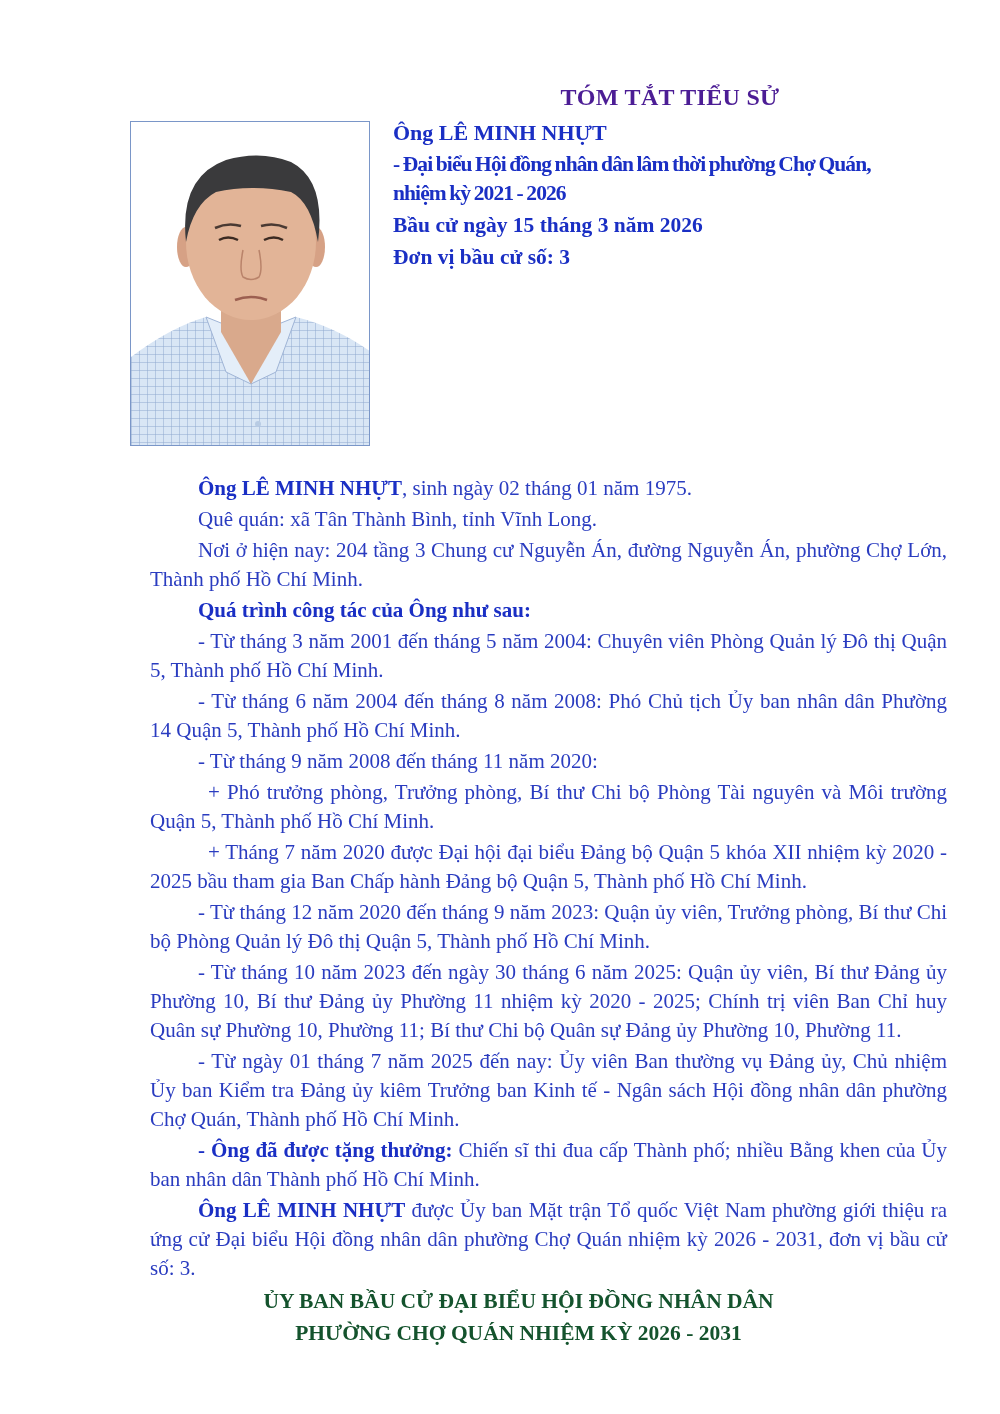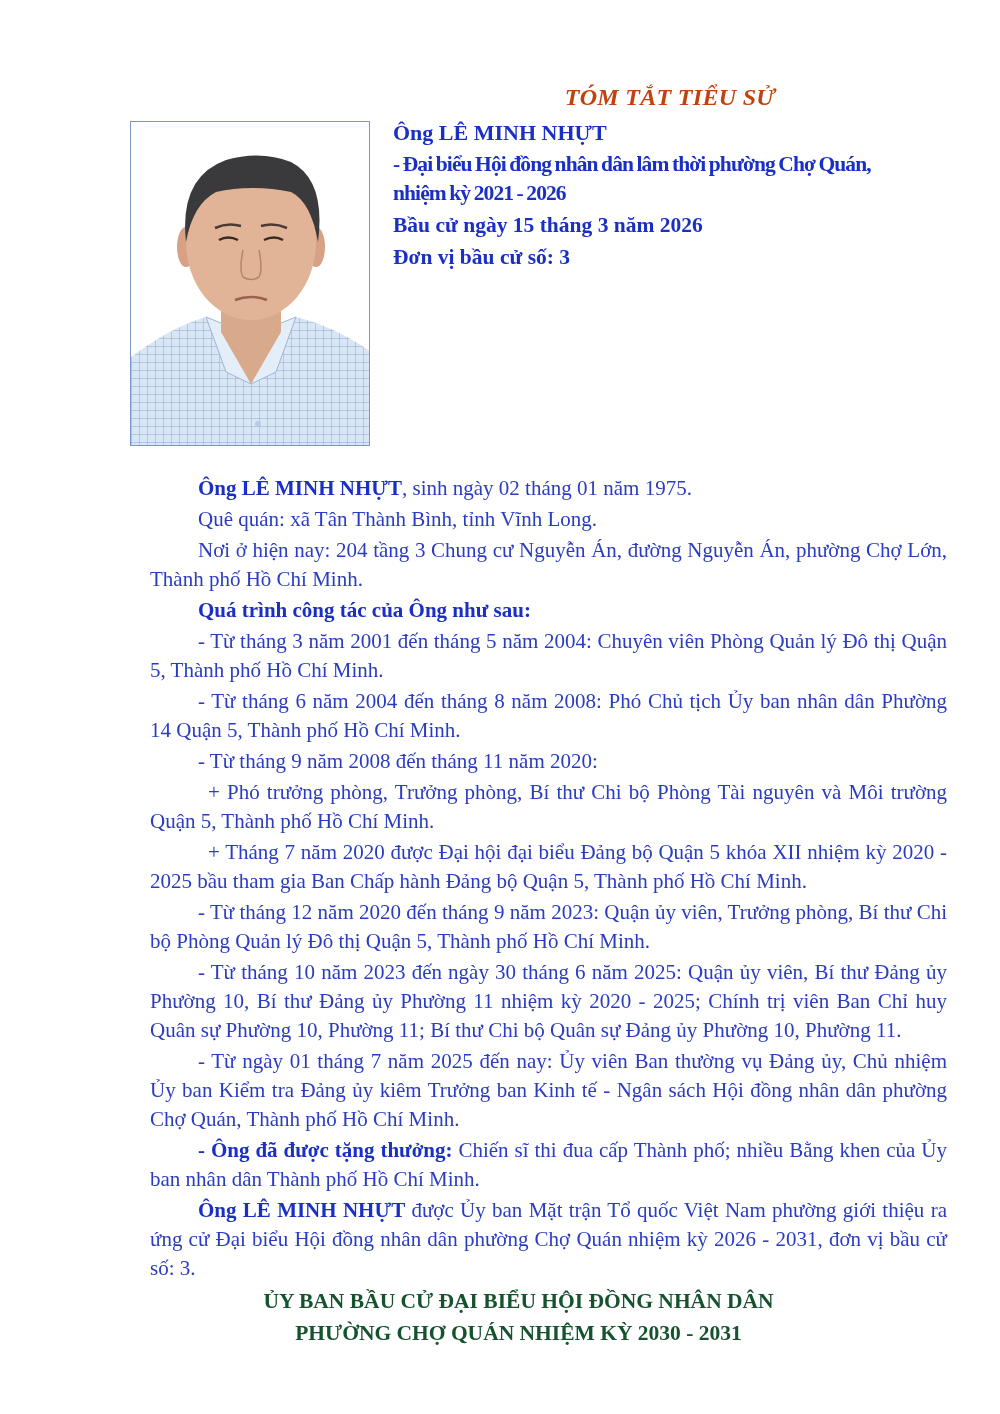--- a/index.html
+++ b/index.html
@@ -1,19 +1,19 @@
 <!DOCTYPE html>
 <html><head>
 <meta charset="utf-8">
 <style>
   html, body { margin: 0; padding: 0; background: #ffffff; }
   body { width: 1000px; height: 1414px; position: relative; overflow: hidden;
          font-family: "Liberation Serif", "DejaVu Serif", serif; color: #2533c4; }
   .title { position: absolute; left: 400px; width: 540px; top: 84px; text-align: center;
-           font-weight: bold; font-size: 24px; color: #c2410c; letter-spacing: 0.3px; font-style: italic; }
+           font-weight: bold; font-size: 24px; color: #4c1d95; letter-spacing: 0.3px; }
   .photo { position: absolute; left: 130px; top: 121px; width: 240px; height: 325px;
            border: 1.5px solid #7a96c8; background: #ffffff; overflow: hidden; box-sizing: border-box; }
   .summary { position: absolute; left: 393px; top: 118px; width: 520px;
              font-weight: bold; font-size: 21.5px; line-height: 29px; color: #1a2fc4; }
   .summary p { margin: 0 0 3px 0; }
   .summary .name { font-size: 22px; margin-bottom: 3px; }
   .summary .just { text-align: justify; }
   .summary .condensed { letter-spacing: -0.9px; word-spacing: -1px; }
   .body { position: absolute; left: 120px; top: 474px; width: 797px;
           font-size: 21px; line-height: 29px; color: #2a3cc0; margin-left: 30px; }
@@ -87,16 +87,16 @@
     <p class="plus">+ Tháng 7 năm 2020 được Đại hội đại biểu Đảng bộ Quận 5 khóa XII nhiệm kỳ 2020 - 2025 bầu tham gia Ban Chấp hành Đảng bộ Quận 5, Thành phố Hồ Chí Minh.</p>
     <p>- Từ tháng 12 năm 2020 đến tháng 9 năm 2023: Quận ủy viên, Trưởng phòng, Bí thư Chi bộ Phòng Quản lý Đô thị Quận 5, Thành phố Hồ Chí Minh.</p>
     <p>- Từ tháng 10 năm 2023 đến ngày 30 tháng 6 năm 2025: Quận ủy viên, Bí thư Đảng ủy Phường 10, Bí thư Đảng ủy Phường 11 nhiệm kỳ 2020 - 2025; Chính trị viên Ban Chỉ huy Quân sự Phường 10, Phường 11; Bí thư Chi bộ Quân sự Đảng ủy Phường 10, Phường 11.</p>
     <p>- Từ ngày 01 tháng 7 năm 2025 đến nay: Ủy viên Ban thường vụ Đảng ủy, Chủ nhiệm Ủy ban Kiểm tra Đảng ủy kiêm Trưởng ban Kinh tế - Ngân sách Hội đồng nhân dân phường Chợ Quán, Thành phố Hồ Chí Minh.</p>
     <p><b>- Ông đã được tặng thưởng:</b><span> Chiến sĩ thi đua cấp Thành phố; nhiều Bằng khen của Ủy ban nhân dân Thành phố Hồ Chí Minh.</span></p>
     <p><b>Ông LÊ MINH NHỰT</b><span> được Ủy ban Mặt trận Tổ quốc Việt Nam phường giới thiệu ra ứng cử Đại biểu Hội đồng nhân dân phường Chợ Quán nhiệm kỳ 2026 - 2031, đơn vị bầu cử số: 3.</span></p>
   </div>
 
   <div class="footer">
     <div>ỦY BAN BẦU CỬ ĐẠI BIỂU HỘI ĐỒNG NHÂN DÂN</div>
-    <div>PHƯỜNG CHỢ QUÁN NHIỆM KỲ 2030 - 2031</div>
+    <div>PHƯỜNG CHỢ QUÁN NHIỆM KỲ 2026 - 2031</div>
   </div>
 
 </div>
 
 </body></html>

